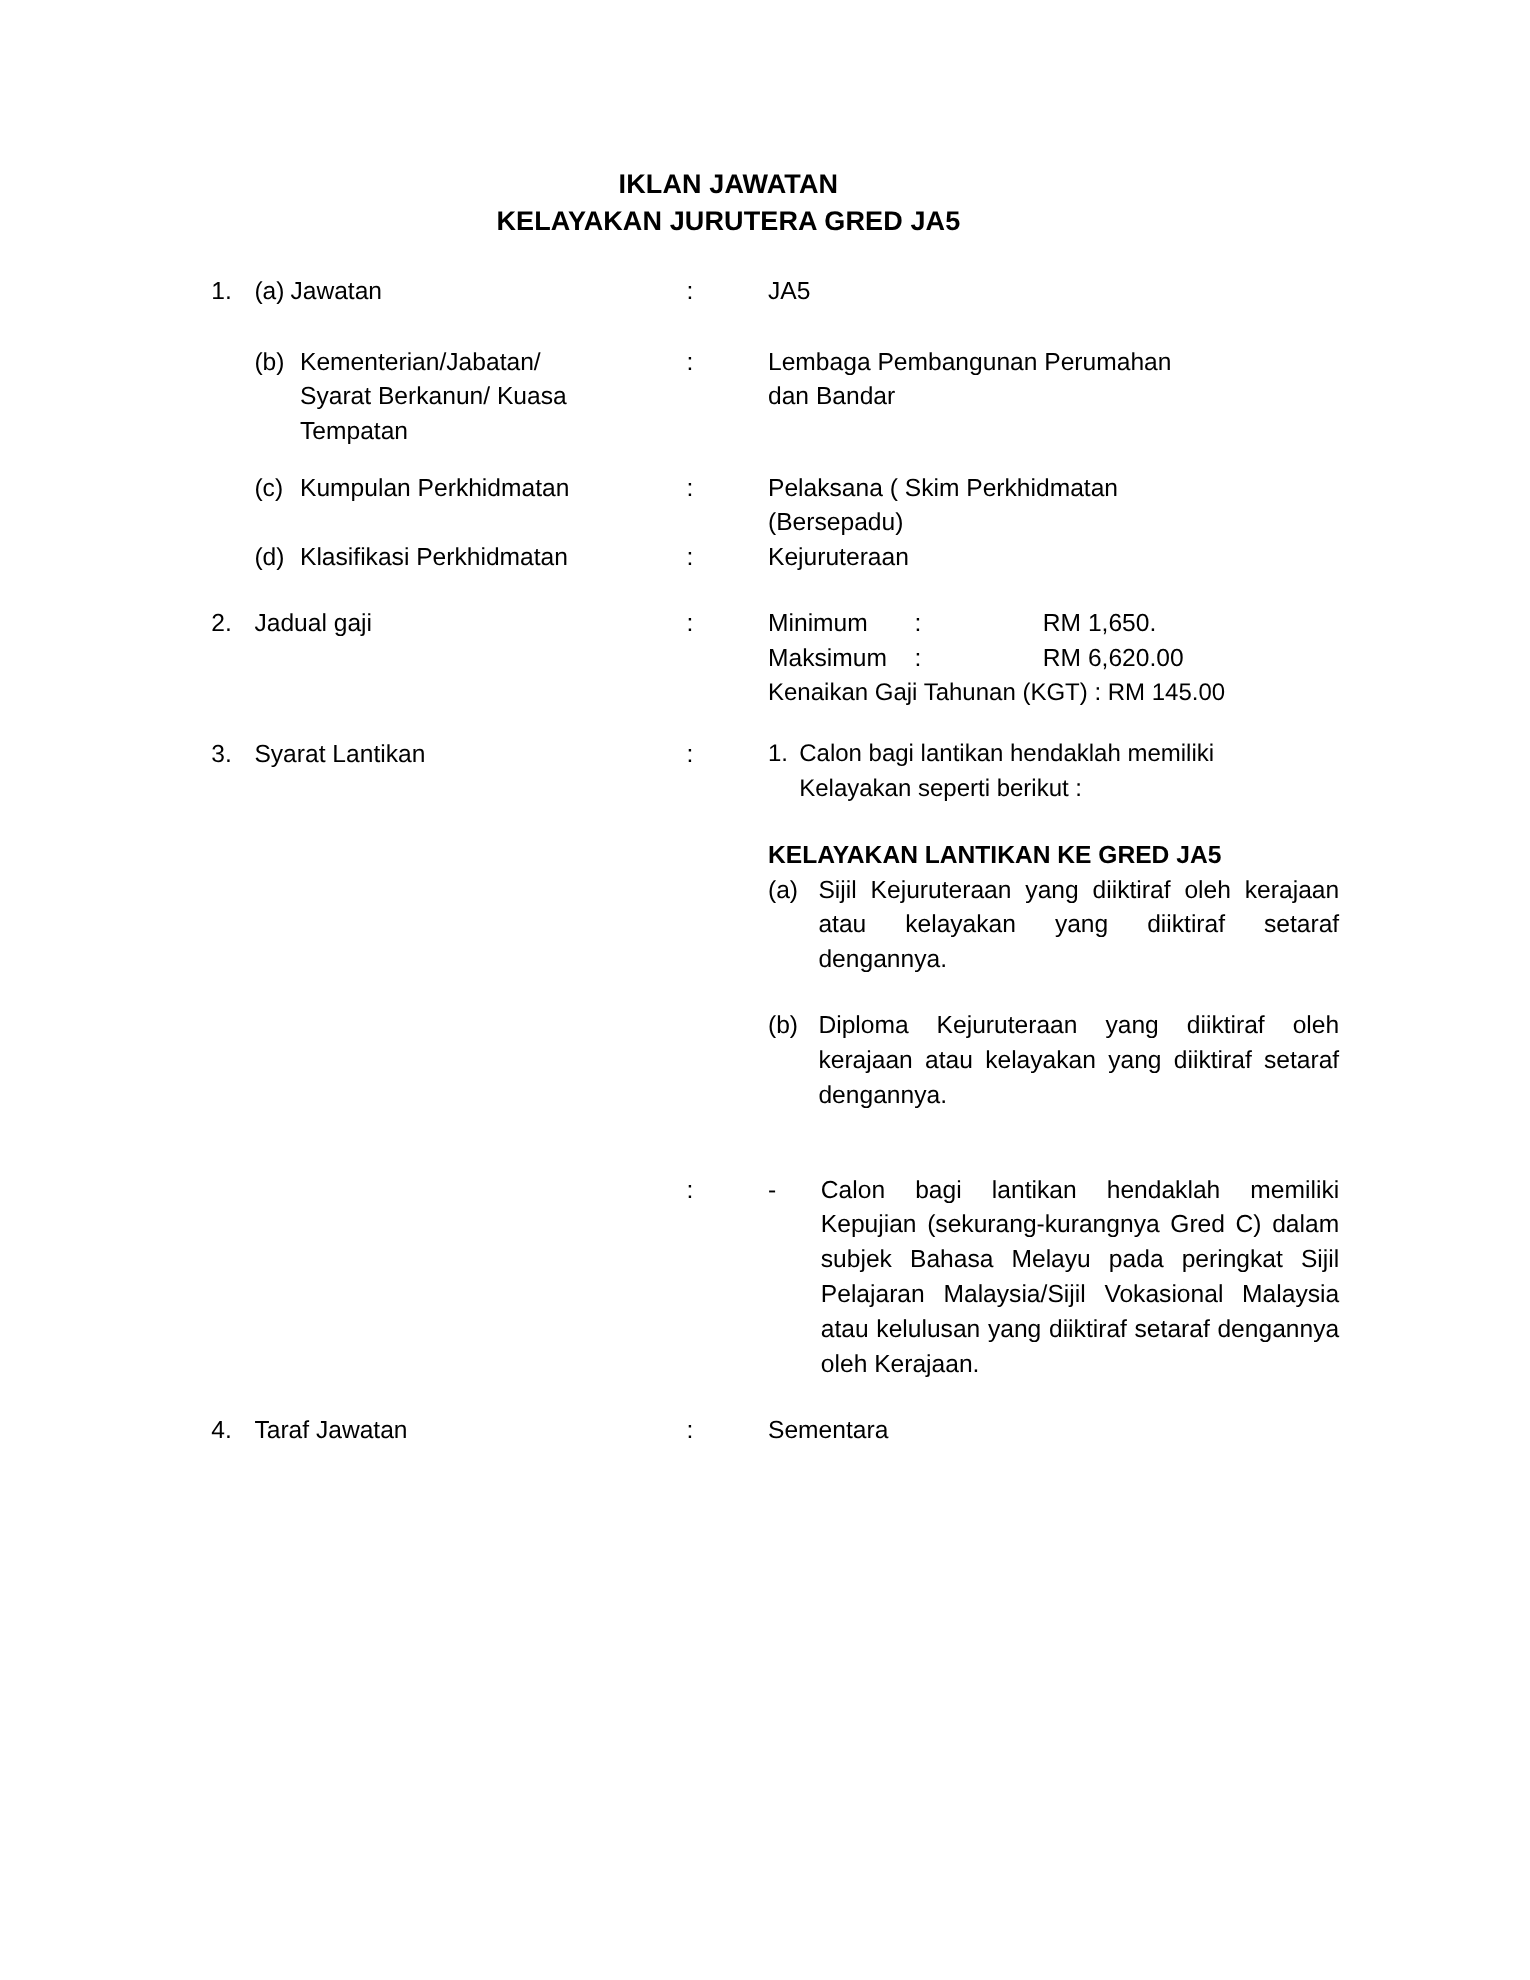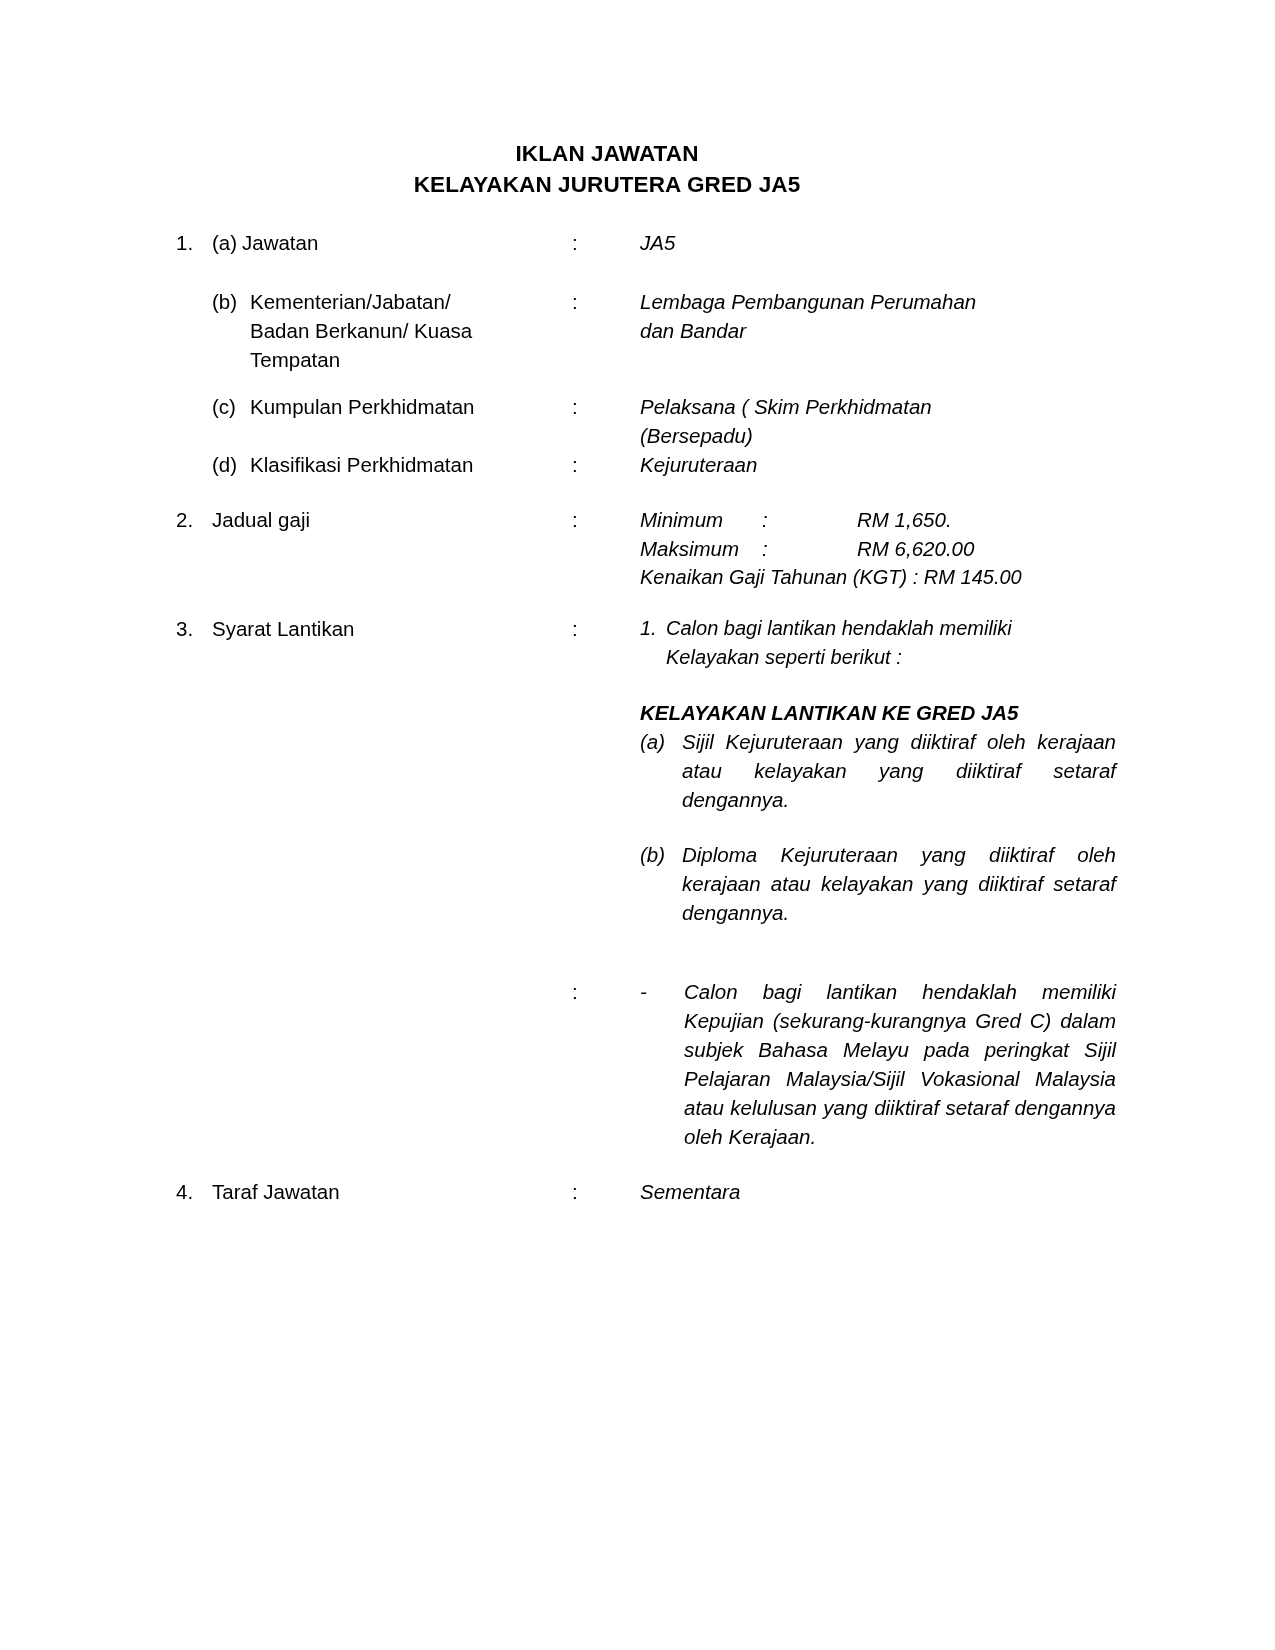--- a/index.html
+++ b/index.html
@@ -64,21 +64,20 @@
   .col-colon {
     width: 68px;
     flex: 0 0 68px;
     font-size: 20.5px;
     line-height: 29px;
   }
   .col-value {
     flex: 1 1 auto;
     font-size: 20.5px;
     line-height: 29px;
-    font-style: italic;
   }
 
   .label-letter {
     display: inline-block;
     width: 38px;
   }
   .label-letter.tight {
     width: 30px;
   }
 
@@ -93,21 +92,21 @@
   .gap-30 { height: 30px; }
 
   
   .salary-row {
     display: flex;
     font-size: 20.5px;
     line-height: 29px;
   }
   .sal-name { width: 122px; flex: 0 0 122px; }
   .sal-colon { width: 95px; flex: 0 0 95px; }
-  .sal-amt { flex: 1 1 auto; }
+  .sal-amt { flex: 1 1 auto; margin-left: 12px; }
 
   
   .subitem {
     font-size: 20px;
     line-height: 29px;
   }
   .subitem .si-num {
     display: inline-block;
     width: 26px;
   }
@@ -171,21 +170,21 @@
       <div class="col-colon">:</div>
       <div class="col-value">JA5</div>
     </div>
 
     <div class="gap-30"></div>
 
     <div class="row">
       <div class="col-num"></div>
       <div class="col-label">
         <div><span class="label-letter">(b)</span><span>Kementerian/Jabatan/</span></div>
-        <div class="hang">Badan Berkanun/ Kuasa</div>
+        <div class="hang">Syarat Berkanun/ Kuasa</div>
         <div class="hang">Tempatan</div>
       </div>
       <div class="col-colon">:</div>
       <div class="col-value">
         <div>Lembaga Pembangunan Perumahan</div>
         <div>dan Bandar</div>
       </div>
     </div>
 
     <div class="gap-18"></div>

